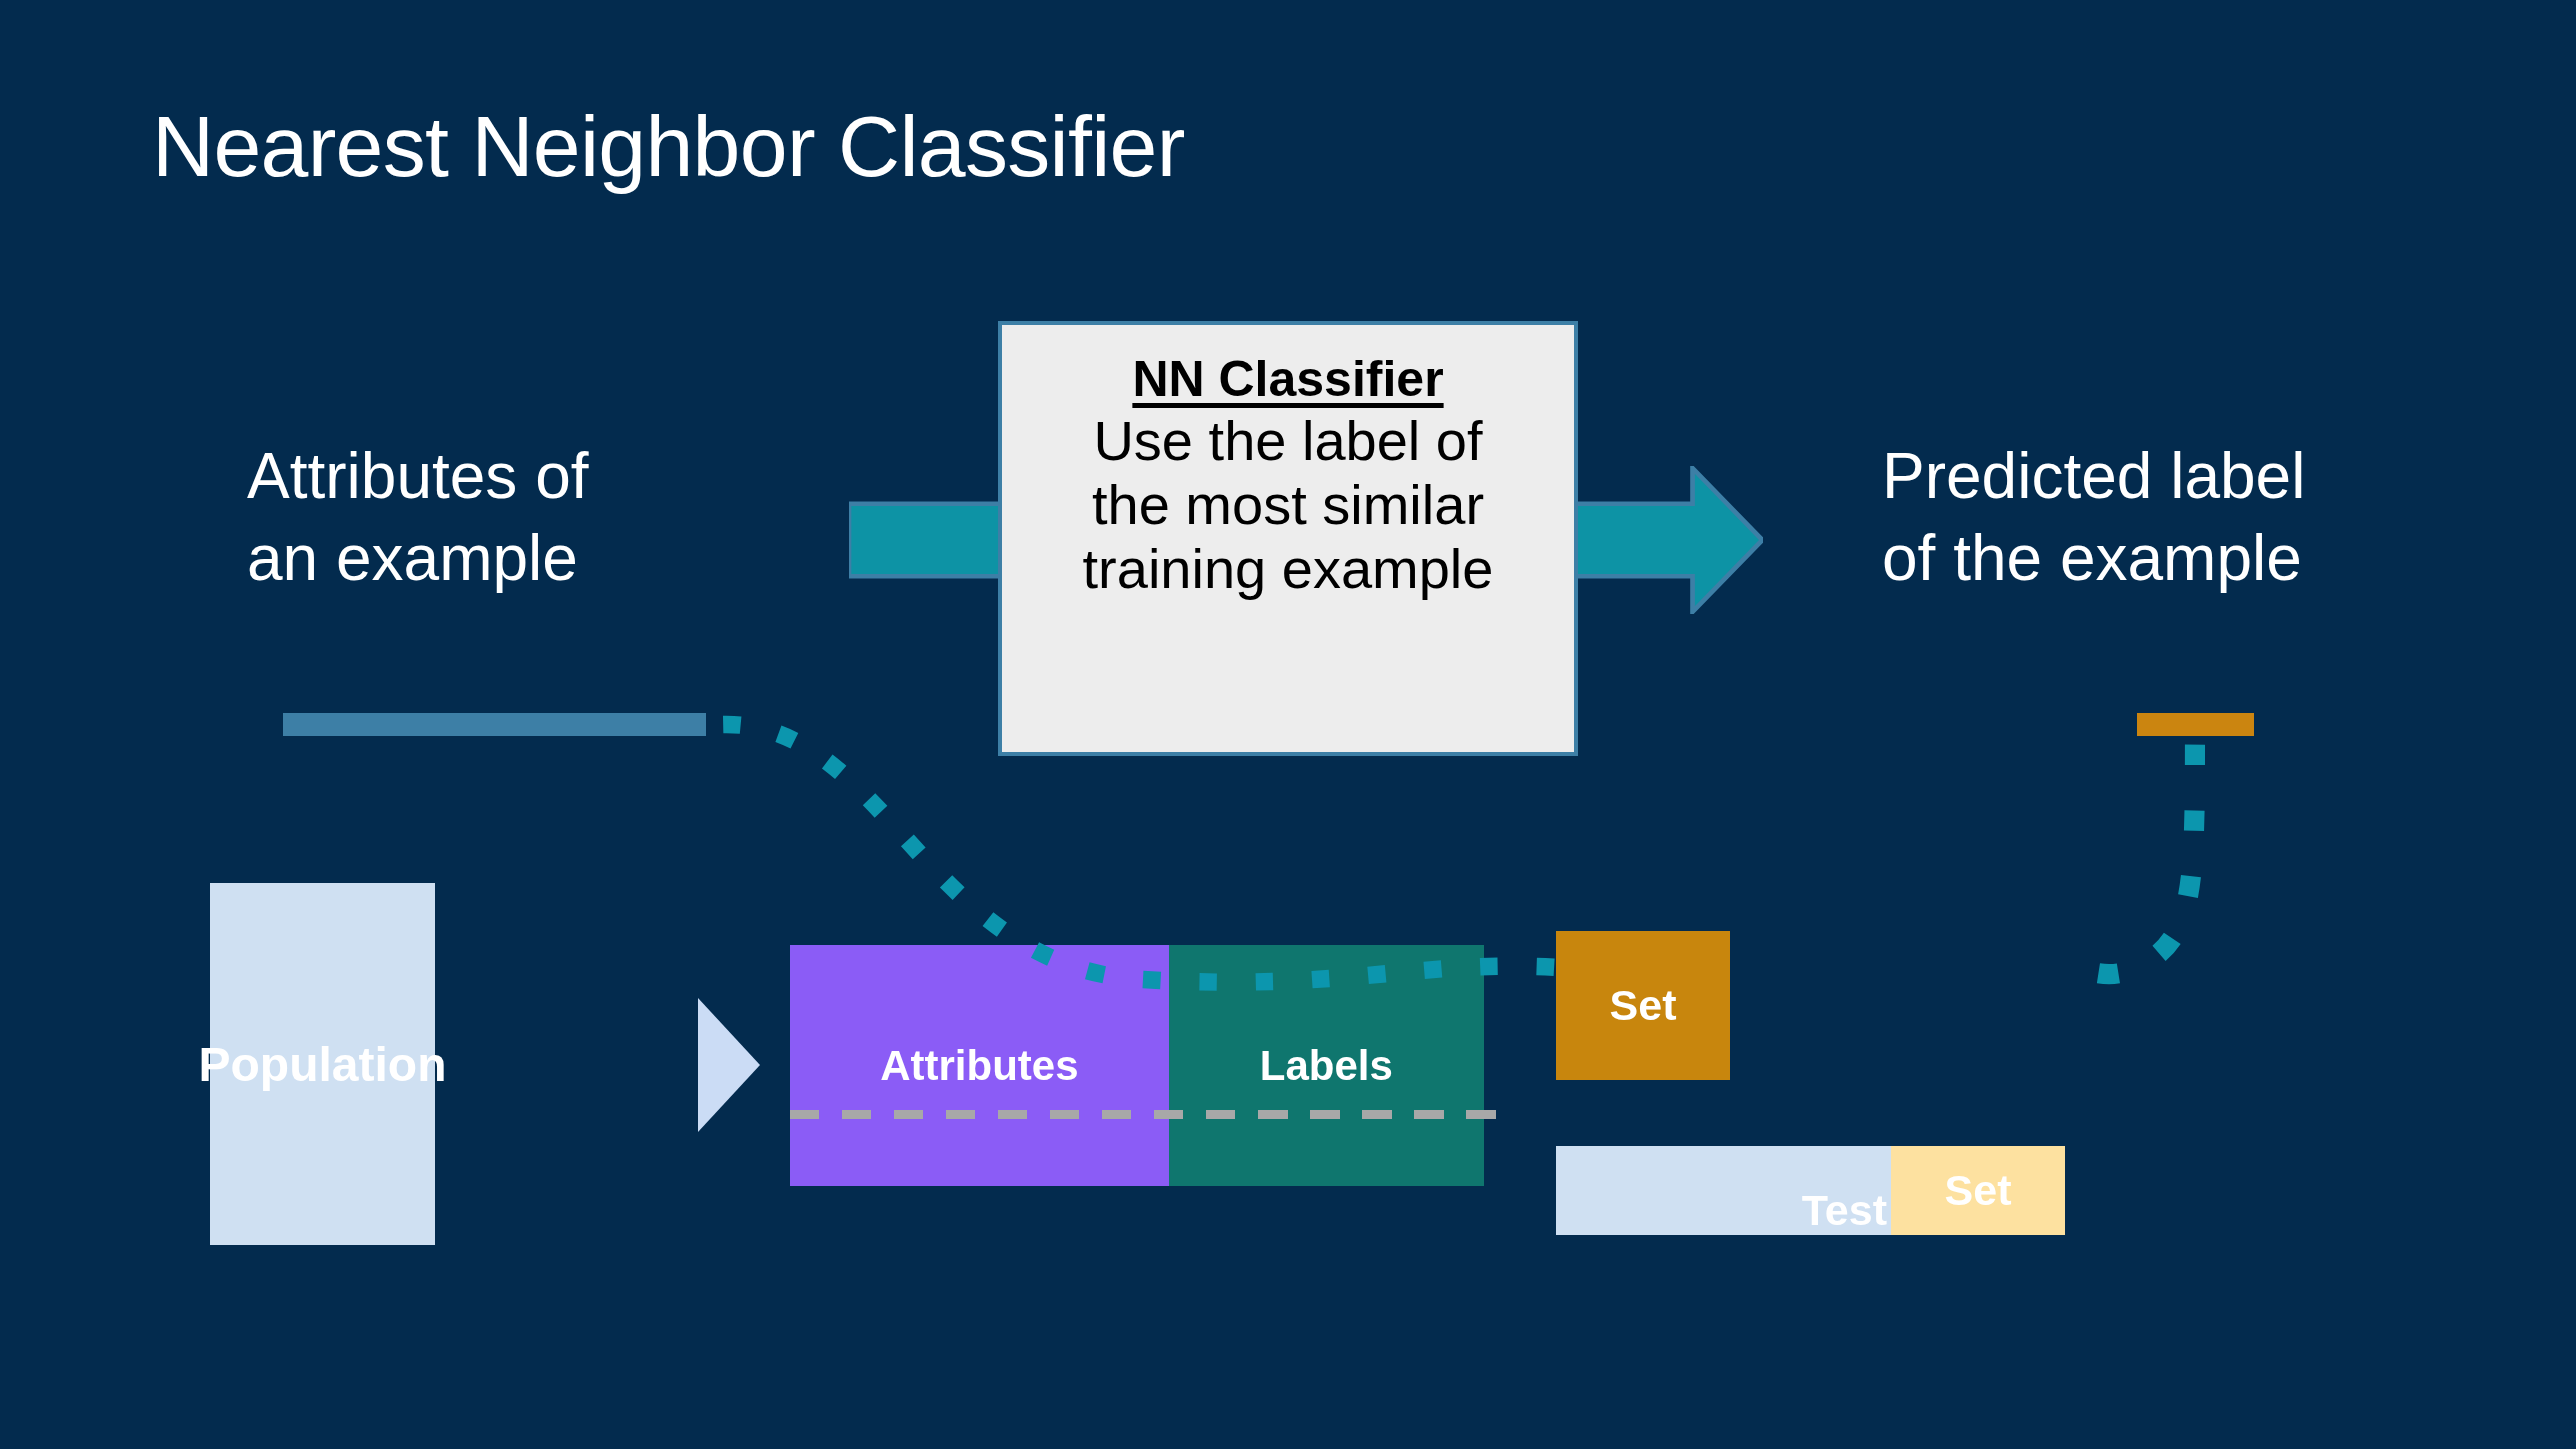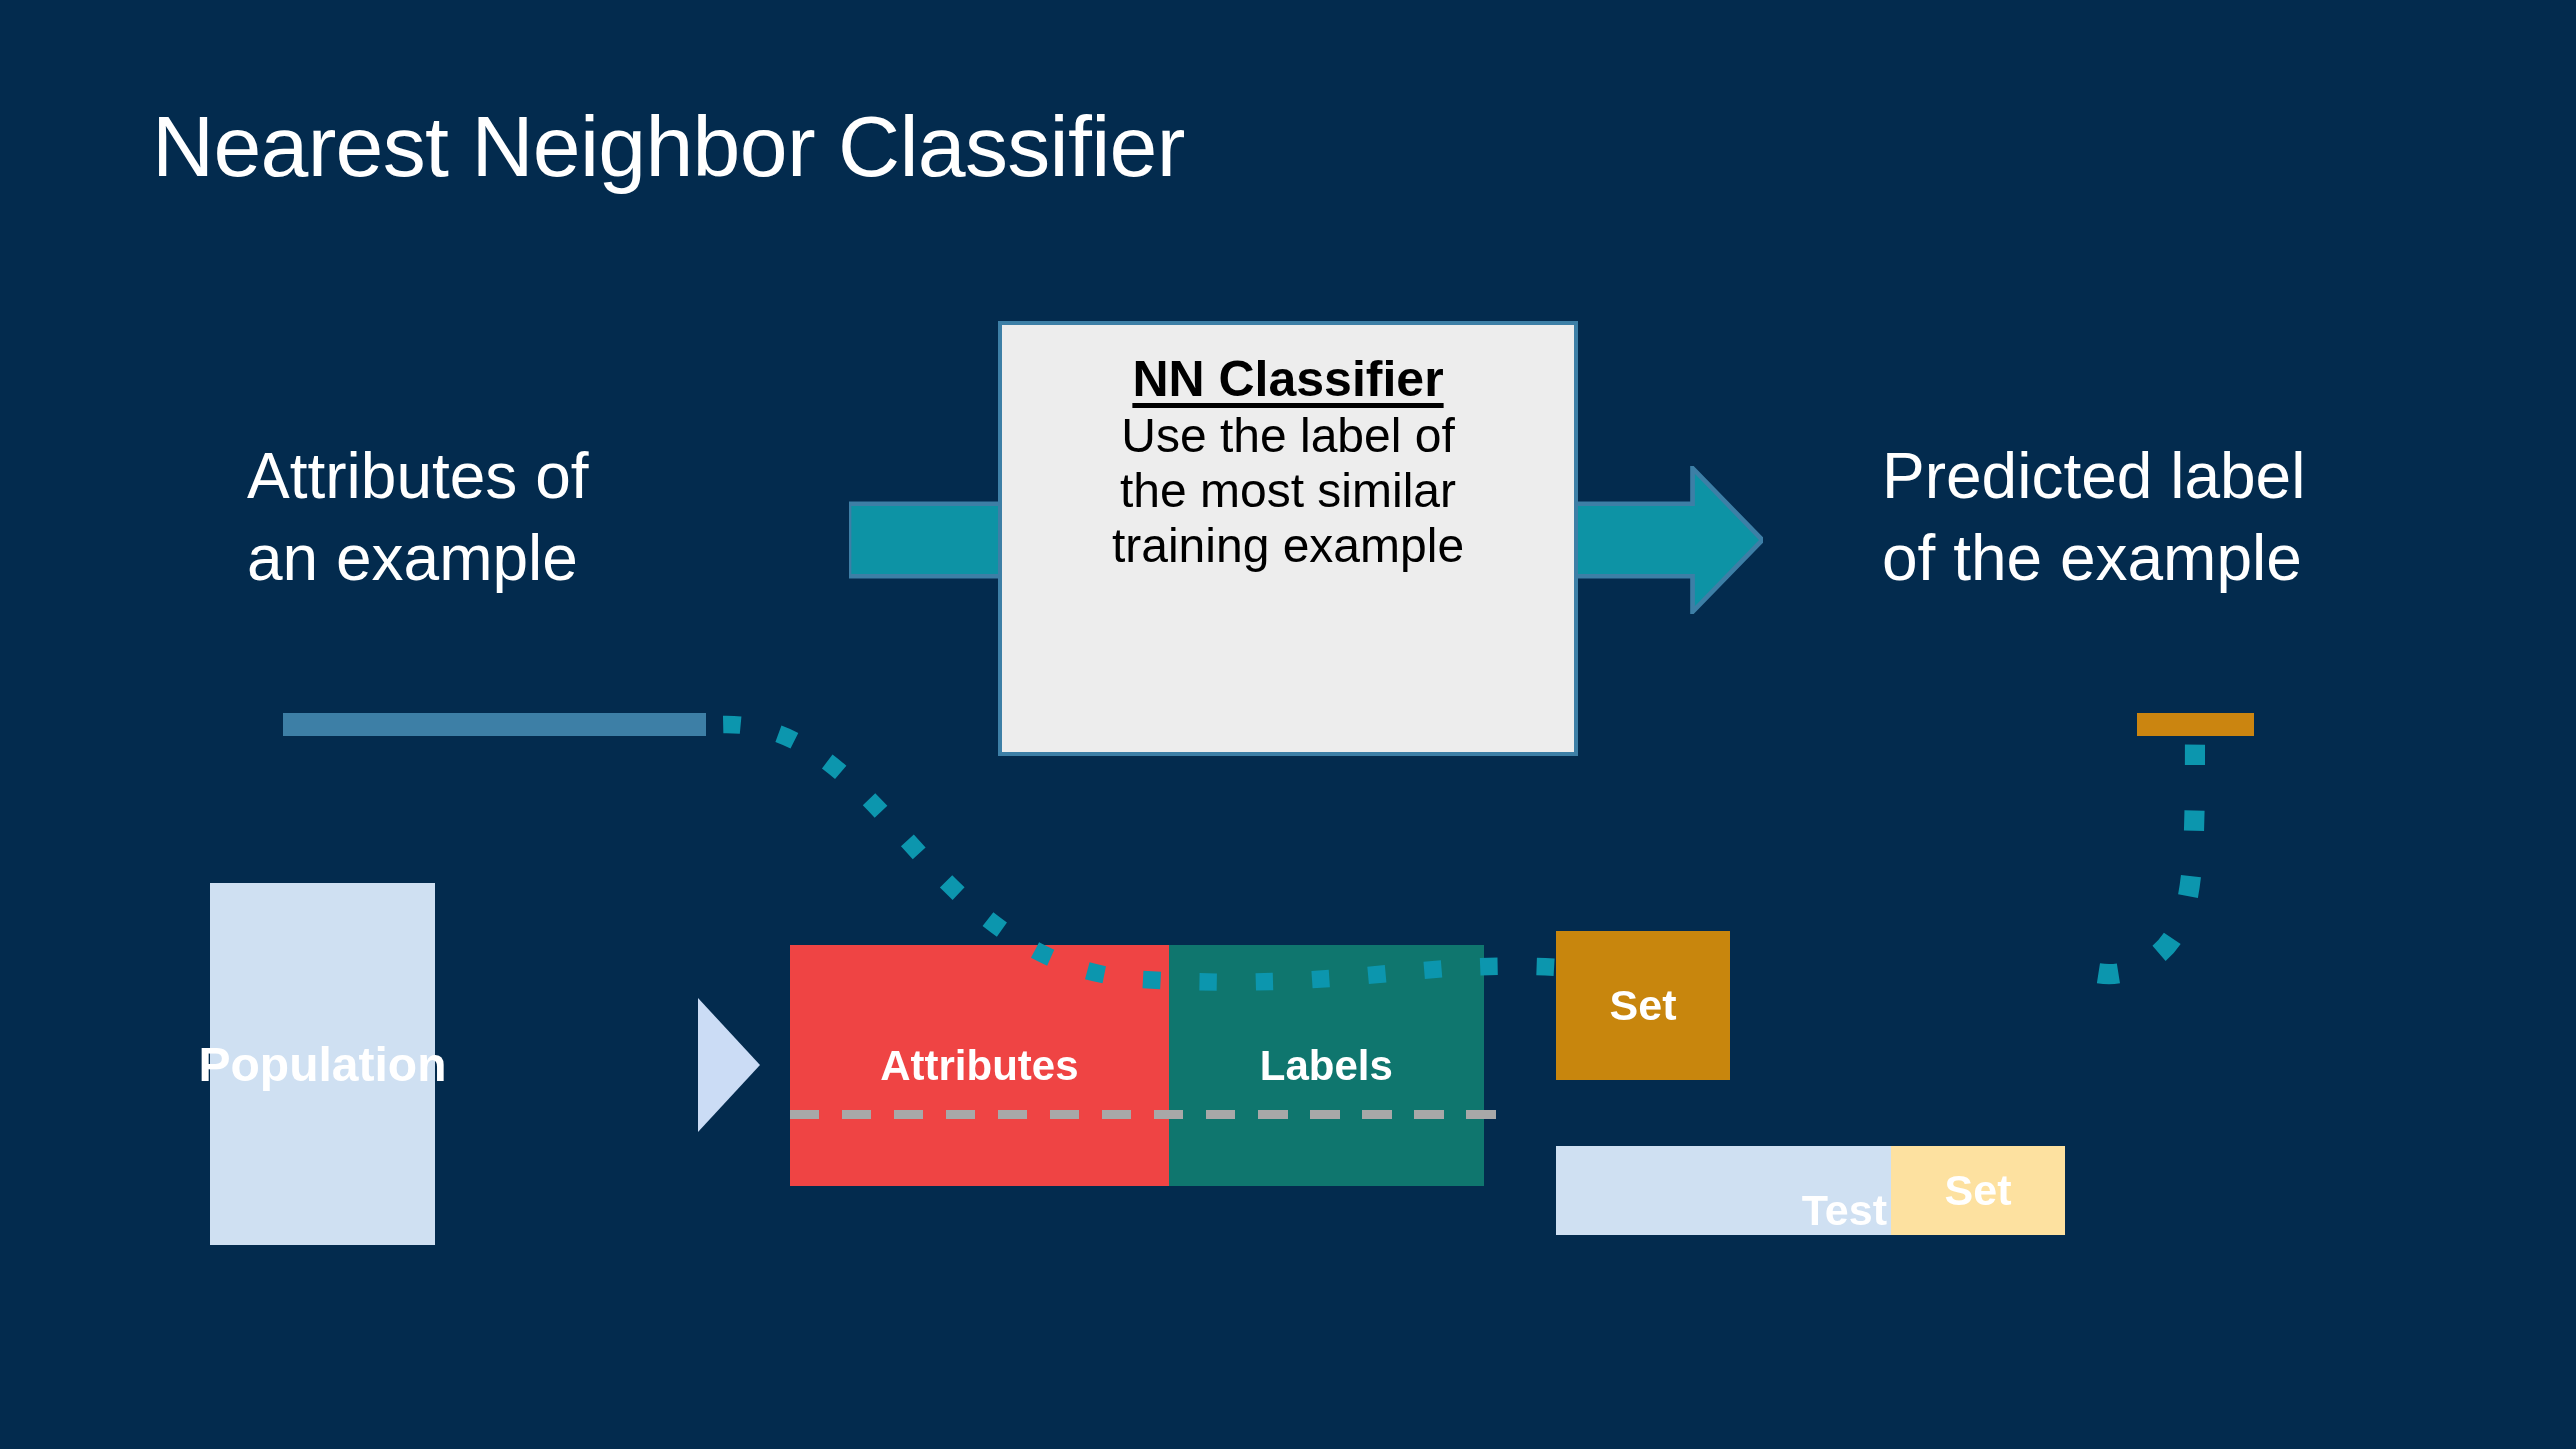--- a/index.html
+++ b/index.html
@@ -56,21 +56,21 @@
     font-size:50px;
     font-weight:bold;
     color:#000000;
     text-decoration:underline;
     text-underline-offset:6.7px;
     text-decoration-thickness:4.7px;
     line-height:1.12;
     white-space:nowrap;
   }
   #nn-body{
-    font-size:48px;
+    font-size:56px;
     color:#000000;
     line-height:1.14;
     text-align:center;
     white-space:pre-line;
     margin-top:2.7px;
   }
 
   
   #attr-bar{
     left:283px; top:713px;
@@ -104,21 +104,21 @@
   }
 
   
   #dataset-box{
     left:790px; top:945px;
     width:694px; height:241px;
     display:flex;
   }
   #attributes-cell{
     width:394px;height:100%;
-    background:#ef4444;
+    background:#8b5cf6;
     display:flex;align-items:center;justify-content:center;
   }
   #labels-cell{
     width:328px;height:100%;
     background:#0f766e;
     display:flex;align-items:center;justify-content:center;
   }
   .cell-label{
     font-size:42px;font-weight:bold;color:#FFFFFF;white-space:nowrap;
   }

